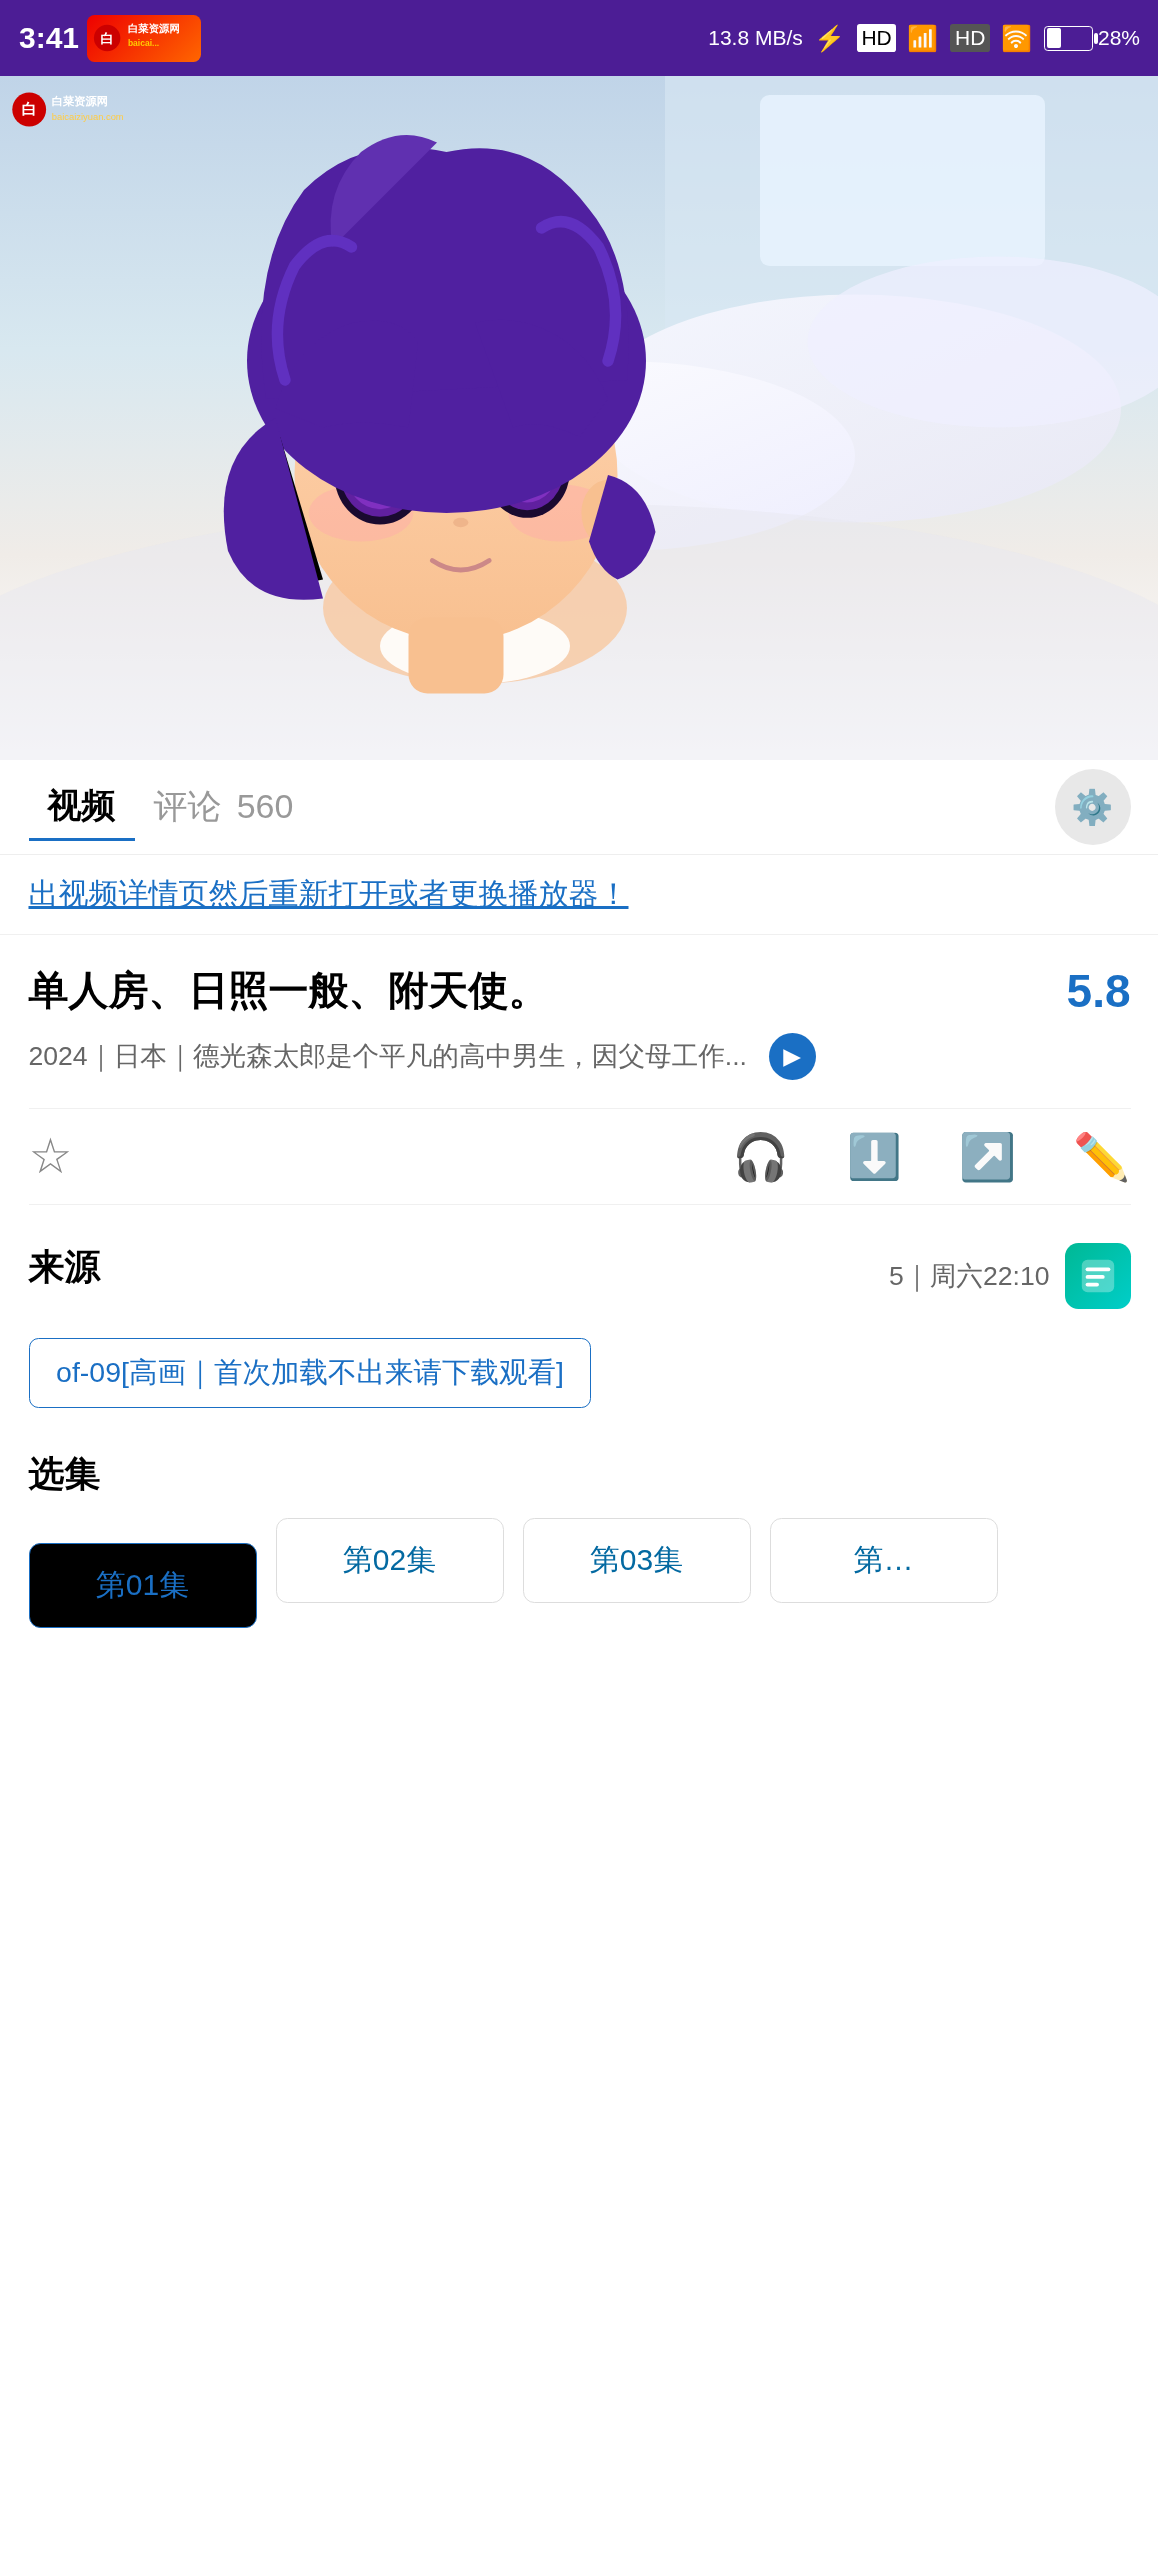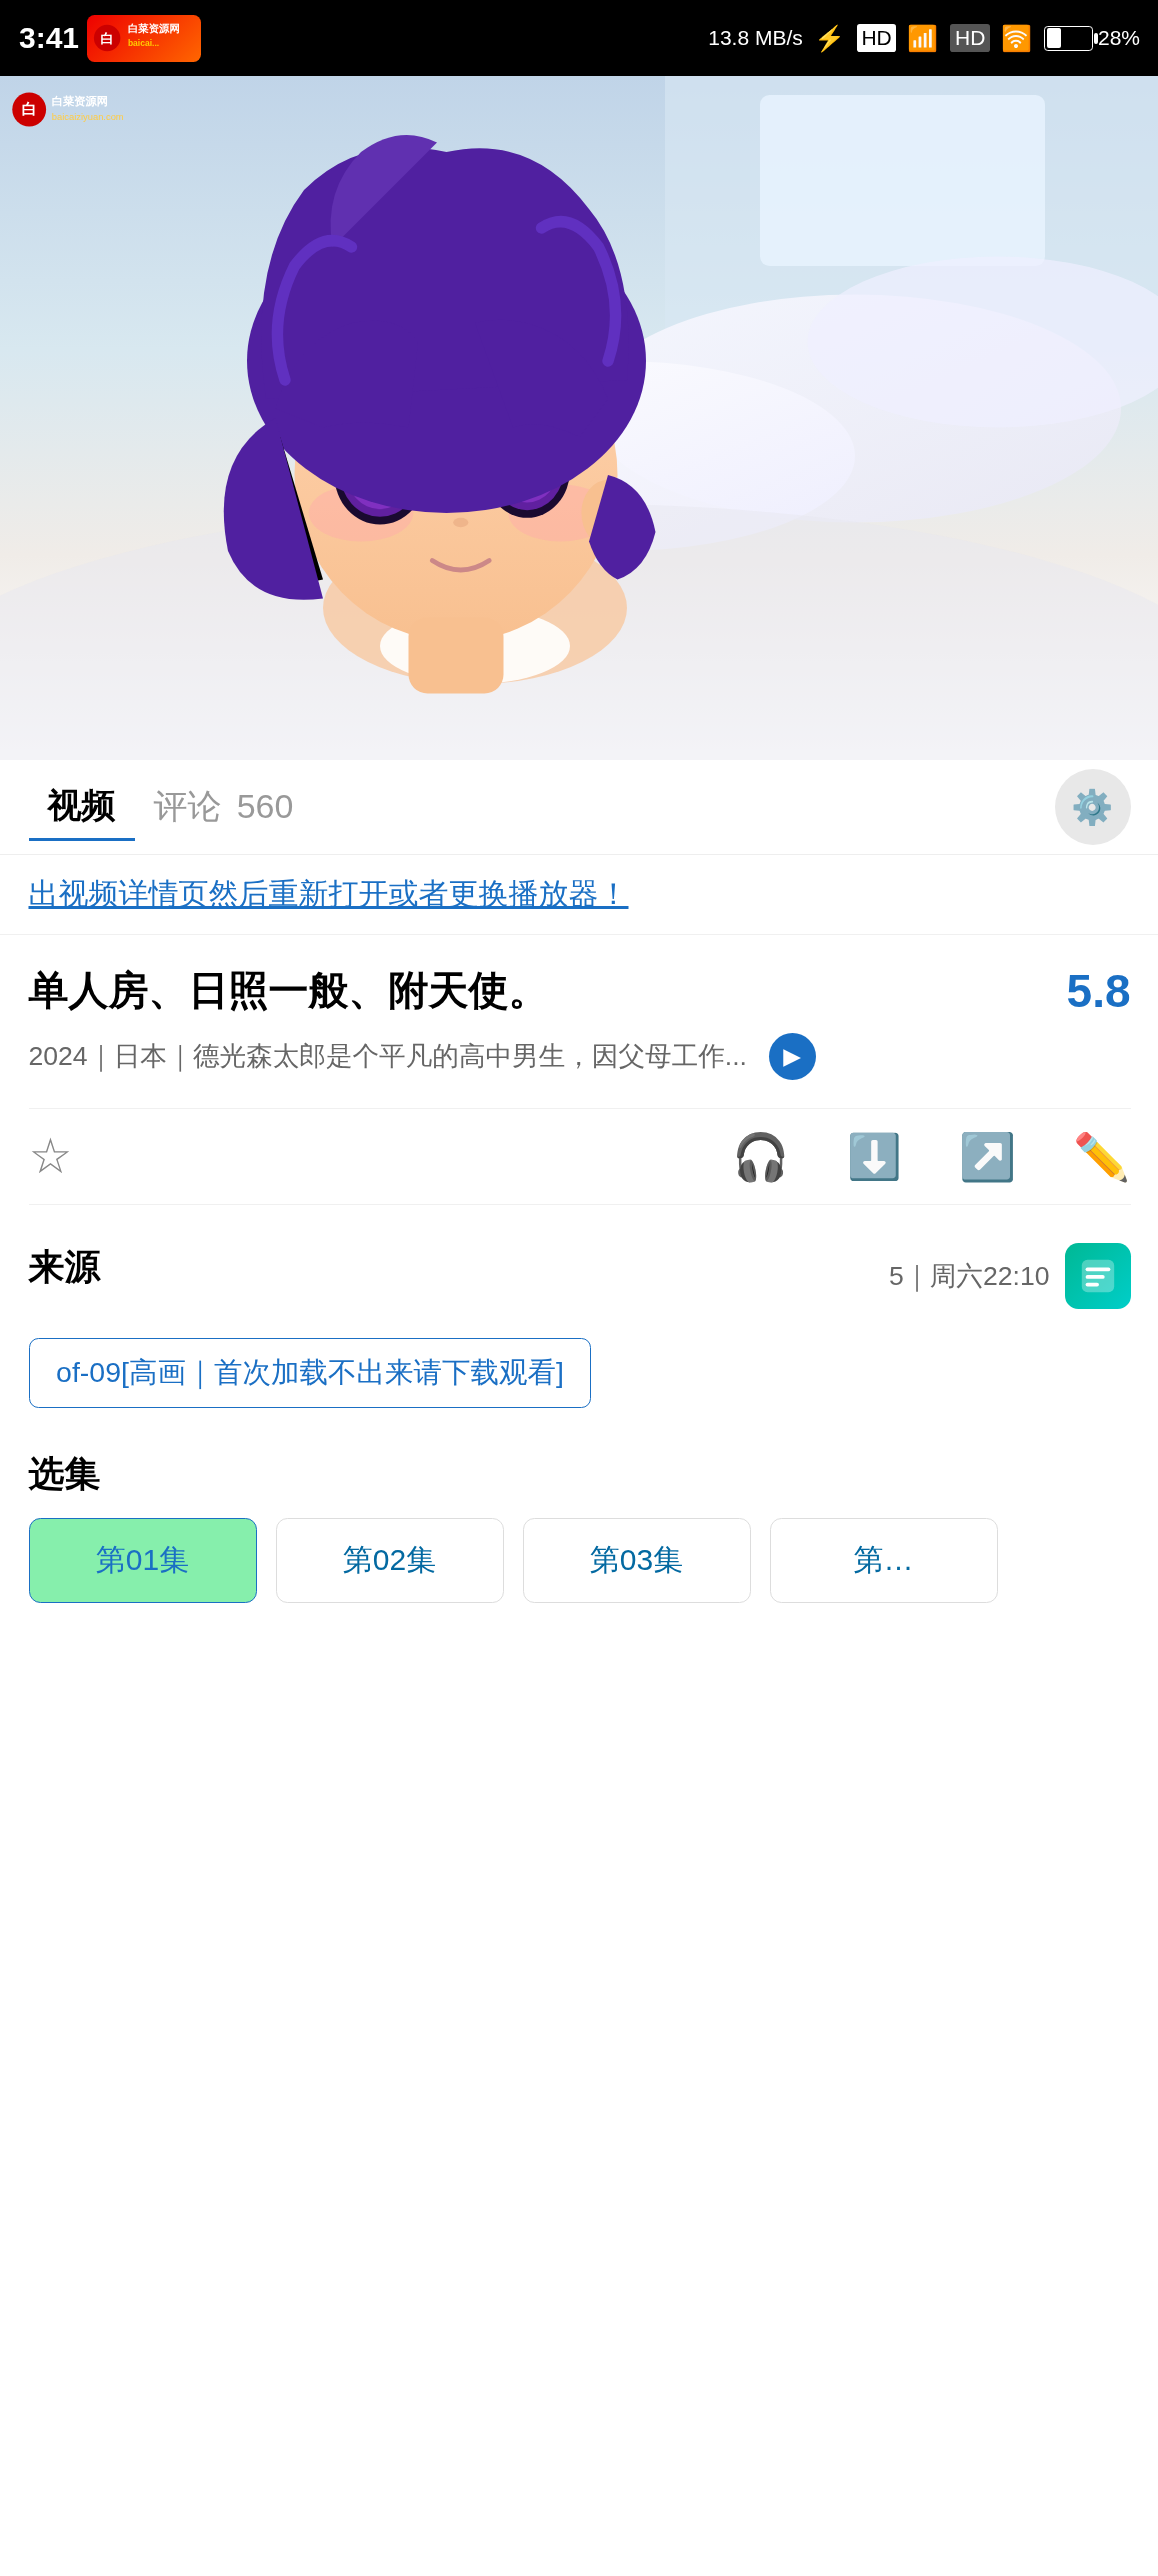--- a/index.html
+++ b/index.html
@@ -9,21 +9,21 @@
       min-height: 2576px;
       background: #ffffff;
       font-family: -apple-system, 'PingFang SC', 'Microsoft YaHei', sans-serif;
       overflow-x: hidden;
     }
 
     
     .status-bar {
       width: 100%;
       height: 76px;
-      background: #000000;
+      background: #4c1d95;
       display: flex;
       align-items: center;
       justify-content: space-between;
       padding: 0 19px;
       position: relative;
       z-index: 10;
     }
     .status-left {
       display: flex;
       align-items: center;
@@ -280,21 +280,22 @@
       justify-content: center;
       font-size: 30px;
       color: #0369a1;
       background: #fff;
       cursor: pointer;
       white-space: nowrap;
     }
     .episode-btn.active {
       border-color: #1a6fc4;
       color: #1a6fc4;
-      background: #86efac;
+      background: #000000;
+      margin-top: 25px;
     }
     .home-indicator {
       width: 266px;
       height: 9.5px;
       background: #fff;
       border-radius: 4.7px;
       opacity: 0.8;
     }
 
     

